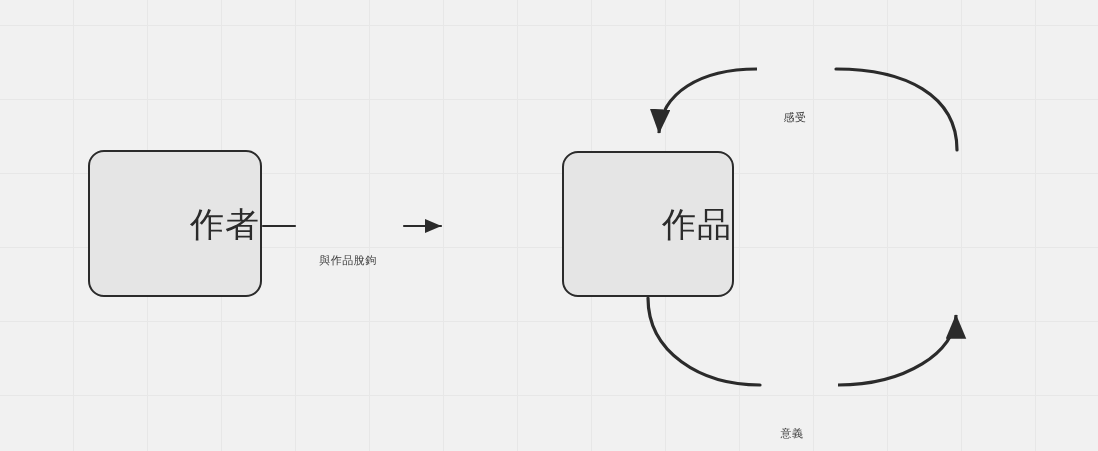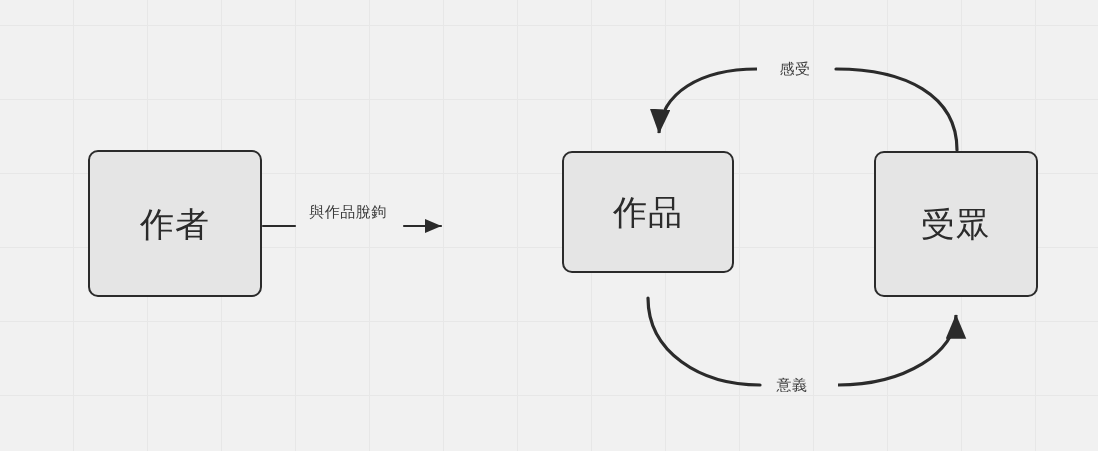--- a/index.html
+++ b/index.html
@@ -30,41 +30,42 @@
     top: 0;
     width: 1098px;
     height: 451px;
     pointer-events: none;
   }
   .node {
     position: absolute;
     box-sizing: border-box;
     background: #e5e5e5;
     border: 2px solid #2b2b2b;
-    border-radius: 10px;
+    border-radius: 16px;
     display: flex;
     align-items: center;
-    justify-content: center;
+    justify-content: flex-end;
   }
   .node-label {
     font-size: 34px;
     line-height: 1;
     color: #2b2b2b;
     letter-spacing: 1px;
     white-space: nowrap;
   }
   .edge-label {
     position: absolute;
-    font-size: 15px;
+    font-size: 11px;
     line-height: 1;
     color: #3a3a3a;
     white-space: nowrap;
     transform: translate(-50%, -50%);
     letter-spacing: 0.5px;
     padding: 0 5px;
+    margin-top: 48px;
   }
 </style>
 </head>
 <body>
 
 <div id="canvas">
 
   <svg class="edges-layer" width="1098" height="451" viewBox="0 0 1098 451" xmlns="http://www.w3.org/2000/svg">
     <defs>
       <marker id="arrowhead" markerWidth="9" markerHeight="9" refX="7.4" refY="3.2" orient="auto" markerUnits="strokeWidth">
@@ -85,27 +86,24 @@
     <g>
       <path d="M648,298 C648,352 700,385 760,385" fill="none" stroke="#2b2b2b" stroke-width="3.2" stroke-linecap="round"></path>
       <path d="M838,385 C905,385 956,352 956,315" fill="none" stroke="#2b2b2b" stroke-width="3.2" stroke-linecap="butt" marker-end="url(#arrowhead)"></path>
     </g>
   </svg>
 
   <div class="node" style="left:88px; top:150px; width:174px; height:147px;">
     <span class="node-label">作者</span>
   </div>
 
-  <div class="node" style="left:562px; top:151px; width:172px; height:122px;">
+  <div class="node" style="left:562px; top:151px; width:172px; height:146px;">
     <span class="node-label">作品</span>
   </div>
 
-  <div class="node" style="left:874px; top:151px; width:164px; height:146px;">
-    <span class="node-label">受眾</span>
-  </div>
 
   <div class="edge-label" style="left:348px; top:212px;">與作品脫鉤</div>
 
   <div class="edge-label" style="left:795px; top:69px;">感受</div>
 
   <div class="edge-label" style="left:792px; top:385px;">意義</div>
 
 </div>
 
 </body></html>

